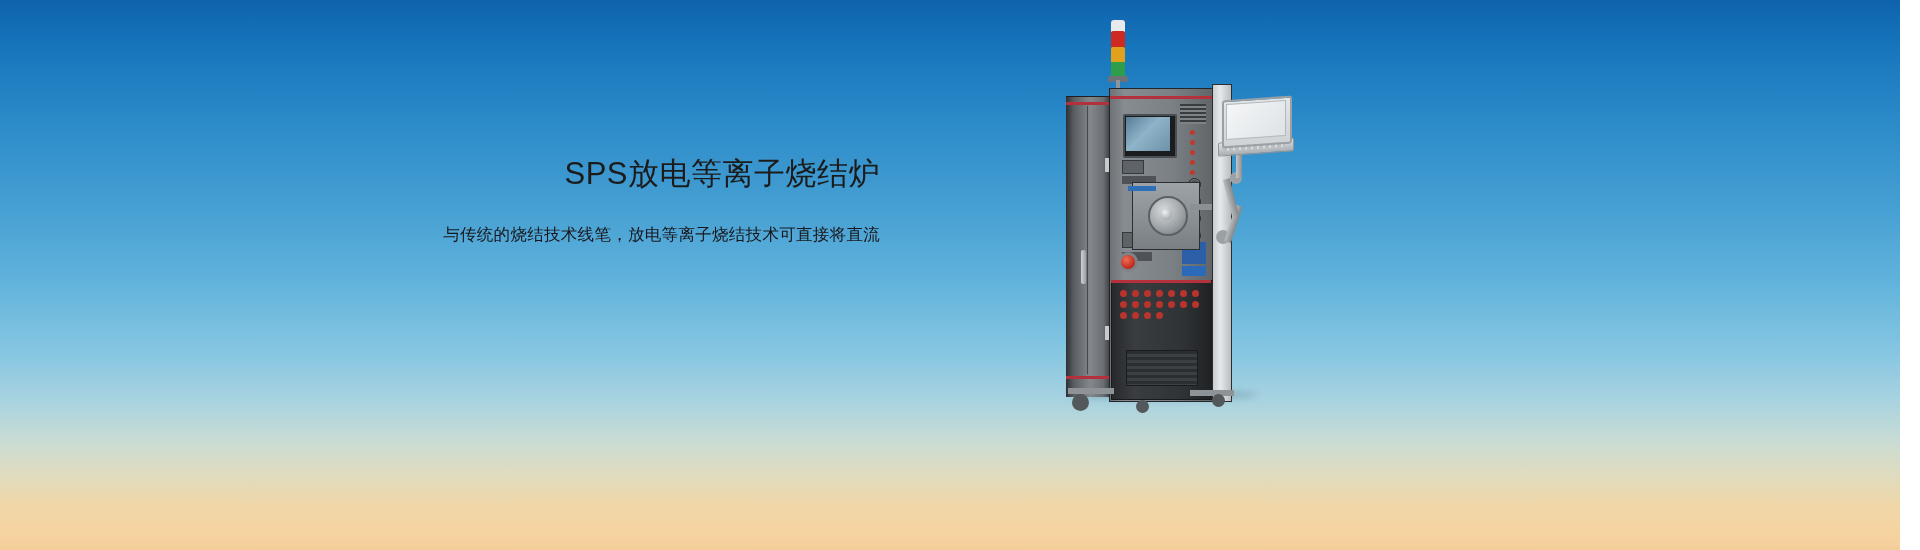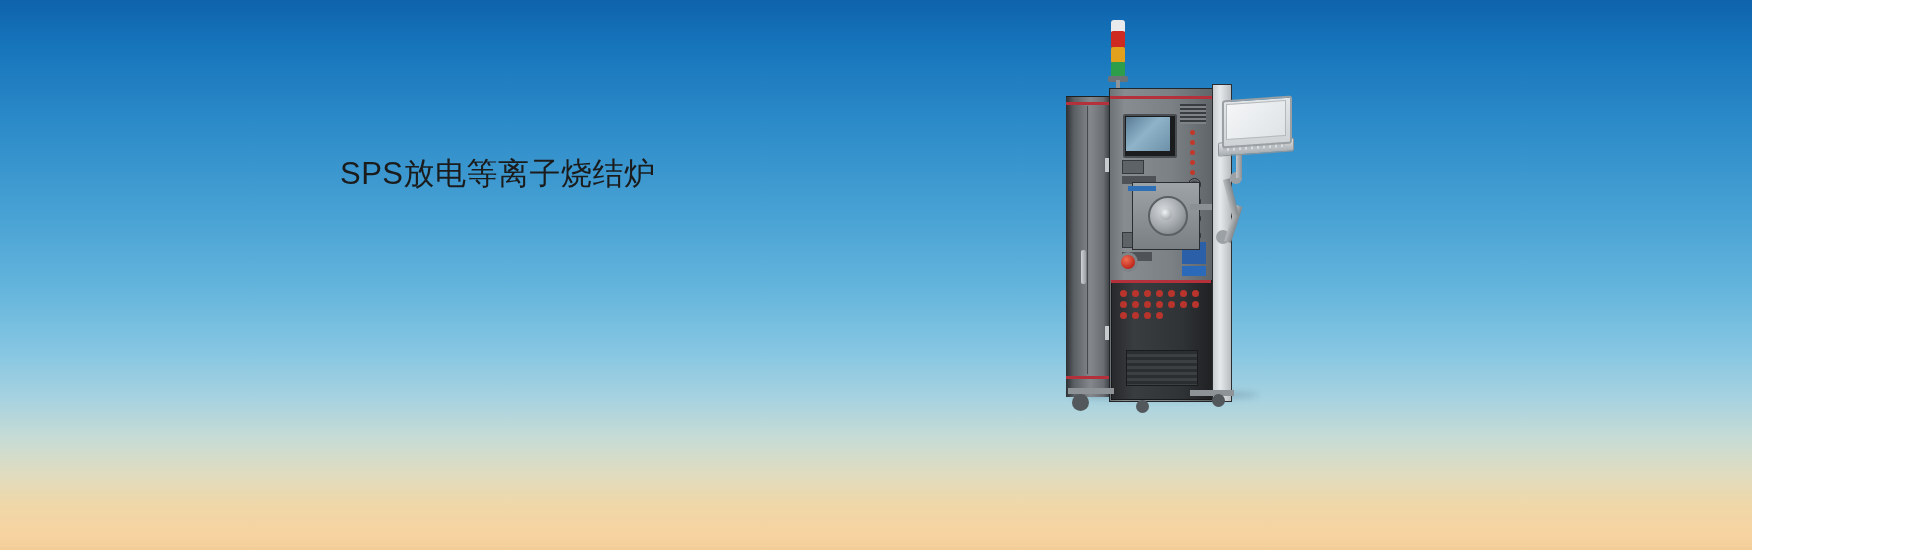--- a/index.html
+++ b/index.html
@@ -2,24 +2,25 @@
 <html><head>
 <meta charset="utf-8">
 <style>
   html, body {
     margin: 0;
     padding: 0;
     background: #ffffff;
   }
   #banner {
     position: relative;
-    width: 1752px;
+    width: 1900px;
     height: 550px;
     overflow: hidden;
     font-family: "Liberation Sans", "DejaVu Sans", sans-serif;
+    text-align: right;
   }
   
   #bg {
     position: absolute;
     inset: 0;
     background: linear-gradient(to bottom,
         #0e63ac 0%,
         #1674bb 8%,
         #2b8ac8 22%,
         #46a0d3 38%,
@@ -228,20 +229,21 @@
 <body>
 
 <div id="banner">
 
   <div id="bg"></div>
   <div id="bg-bottom-line" class="abs"></div>
 
   <div id="text-block">
     <h1 id="hero-title">SPS放电等离子烧结炉</h1>
     <p id="hero-desc">
+      <span class="desc-line">与传统的烧结技术线笔，放电等离子烧结技术可直接将直流</span>
     </p>
   </div>
 
   <div id="machine">
 
     <div class="abs" id="cab-shadow"></div>
 
     <div class="abs" id="tower-white"></div>
     <div class="abs" id="tower-red"></div>
     <div class="abs" id="tower-amber"></div>

